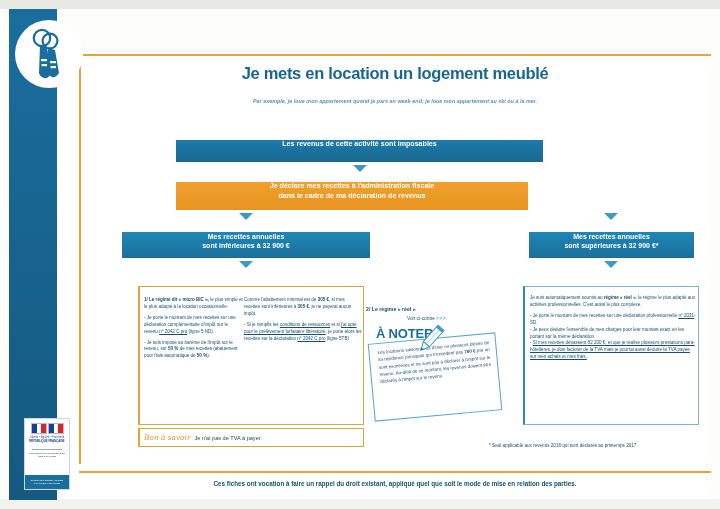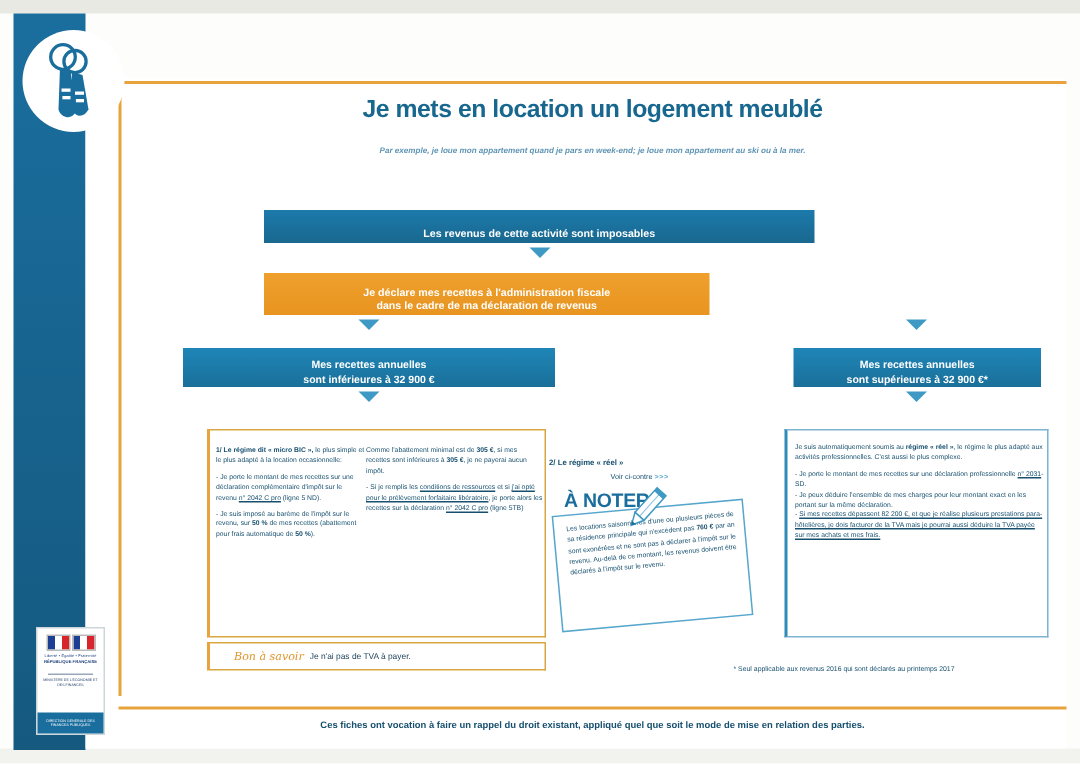--- a/index.html
+++ b/index.html
@@ -112,31 +112,31 @@
     text-align: center;
     color: #5d94b4;
     font-size: 5.4px;
     font-style: italic;
     font-weight: bold;
   }
 
   
   .bar {
     position: absolute;
-    display: flex; align-items: flex-end; justify-content: center;
+    display: flex; align-items: flex-start; justify-content: center;
     text-align: center; color: #ffffff;
     font-weight: bold;
     line-height: 1.35;
   }
   .bar-blue   { background: linear-gradient(180deg,#1c7aab 0%, #19688f 100%); }
   .bar-orange { background: linear-gradient(180deg,#efa02c 0%, #e89421 100%); }
   .bar-blue2  { background: linear-gradient(180deg,#1f86b8 0%, #1a6f99 100%); }
 
   .bar-imposables { left: 176px; top: 140px; width: 367px; height: 22px; font-size: 7.1px; }
-  .bar-declare    { left: 176px; top: 182px; width: 297px; height: 28px; font-size: 7.1px; }
+  .bar-declare    { left: 176px; top: 182px; width: 352px; height: 28px; font-size: 7.1px; }
   .bar-left-br    { left: 122px; top: 232px; width: 248px; height: 26px; font-size: 7px; }
   .bar-right-br   { left: 529px; top: 232px; width: 165px; height: 26px; font-size: 7px; }
 
   .arrow {
     position: absolute;
     width: 0; height: 0;
     border-left: 7px solid transparent;
     border-right: 7px solid transparent;
     border-top: 7px solid #3e9ac4;
   }
@@ -161,21 +161,21 @@
     border: 1px solid #7db4d0;
     border-left: 2.5px solid #2f8ab8;
   }
   .box-bonasavoir {
     position: absolute; left: 138px; top: 428px;
     width: 226px; height: 19px;
     background: #ffffff;
     border: 1px solid #d9a742;
     border-left: 2.5px solid #e8a33d;
     display: flex; align-items: center;
-    padding-left: 16px;
+    padding-left: 4px;
   }
   .bas-label {
     font-family: "DejaVu Serif", serif;
     font-style: italic;
     font-size: 7.4px;
     color: #e0952c;
     margin-right: 4px;
     white-space: nowrap;
   }
   .bas-text { font-size: 5.6px; color: #1a3f58; }

